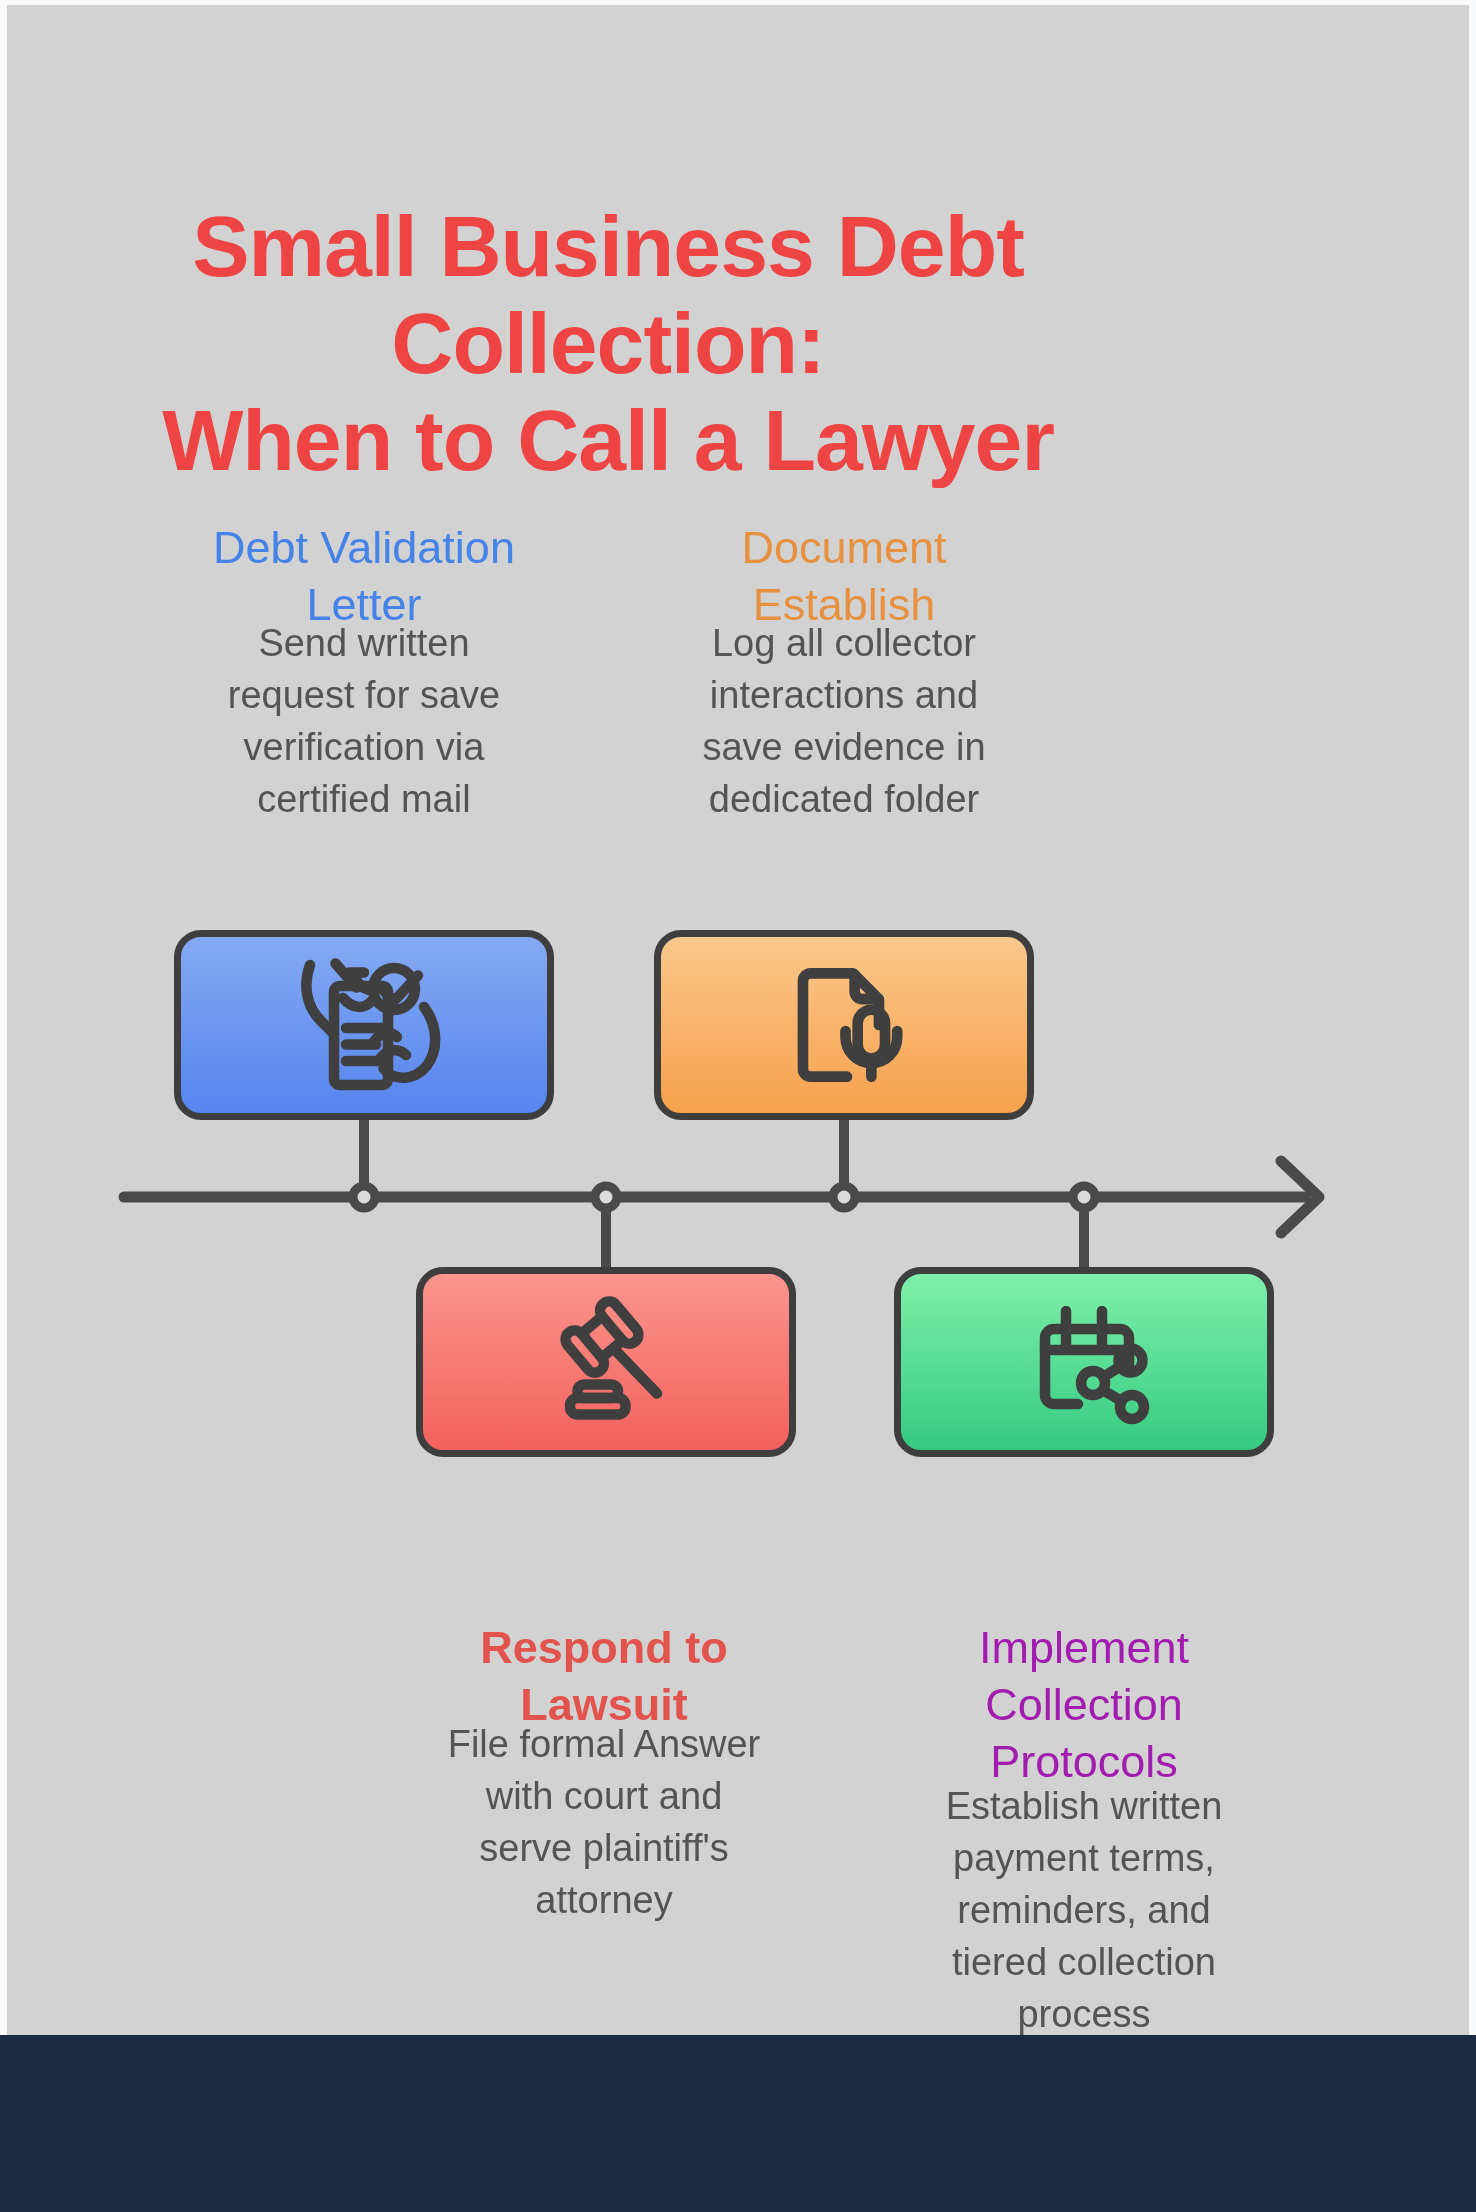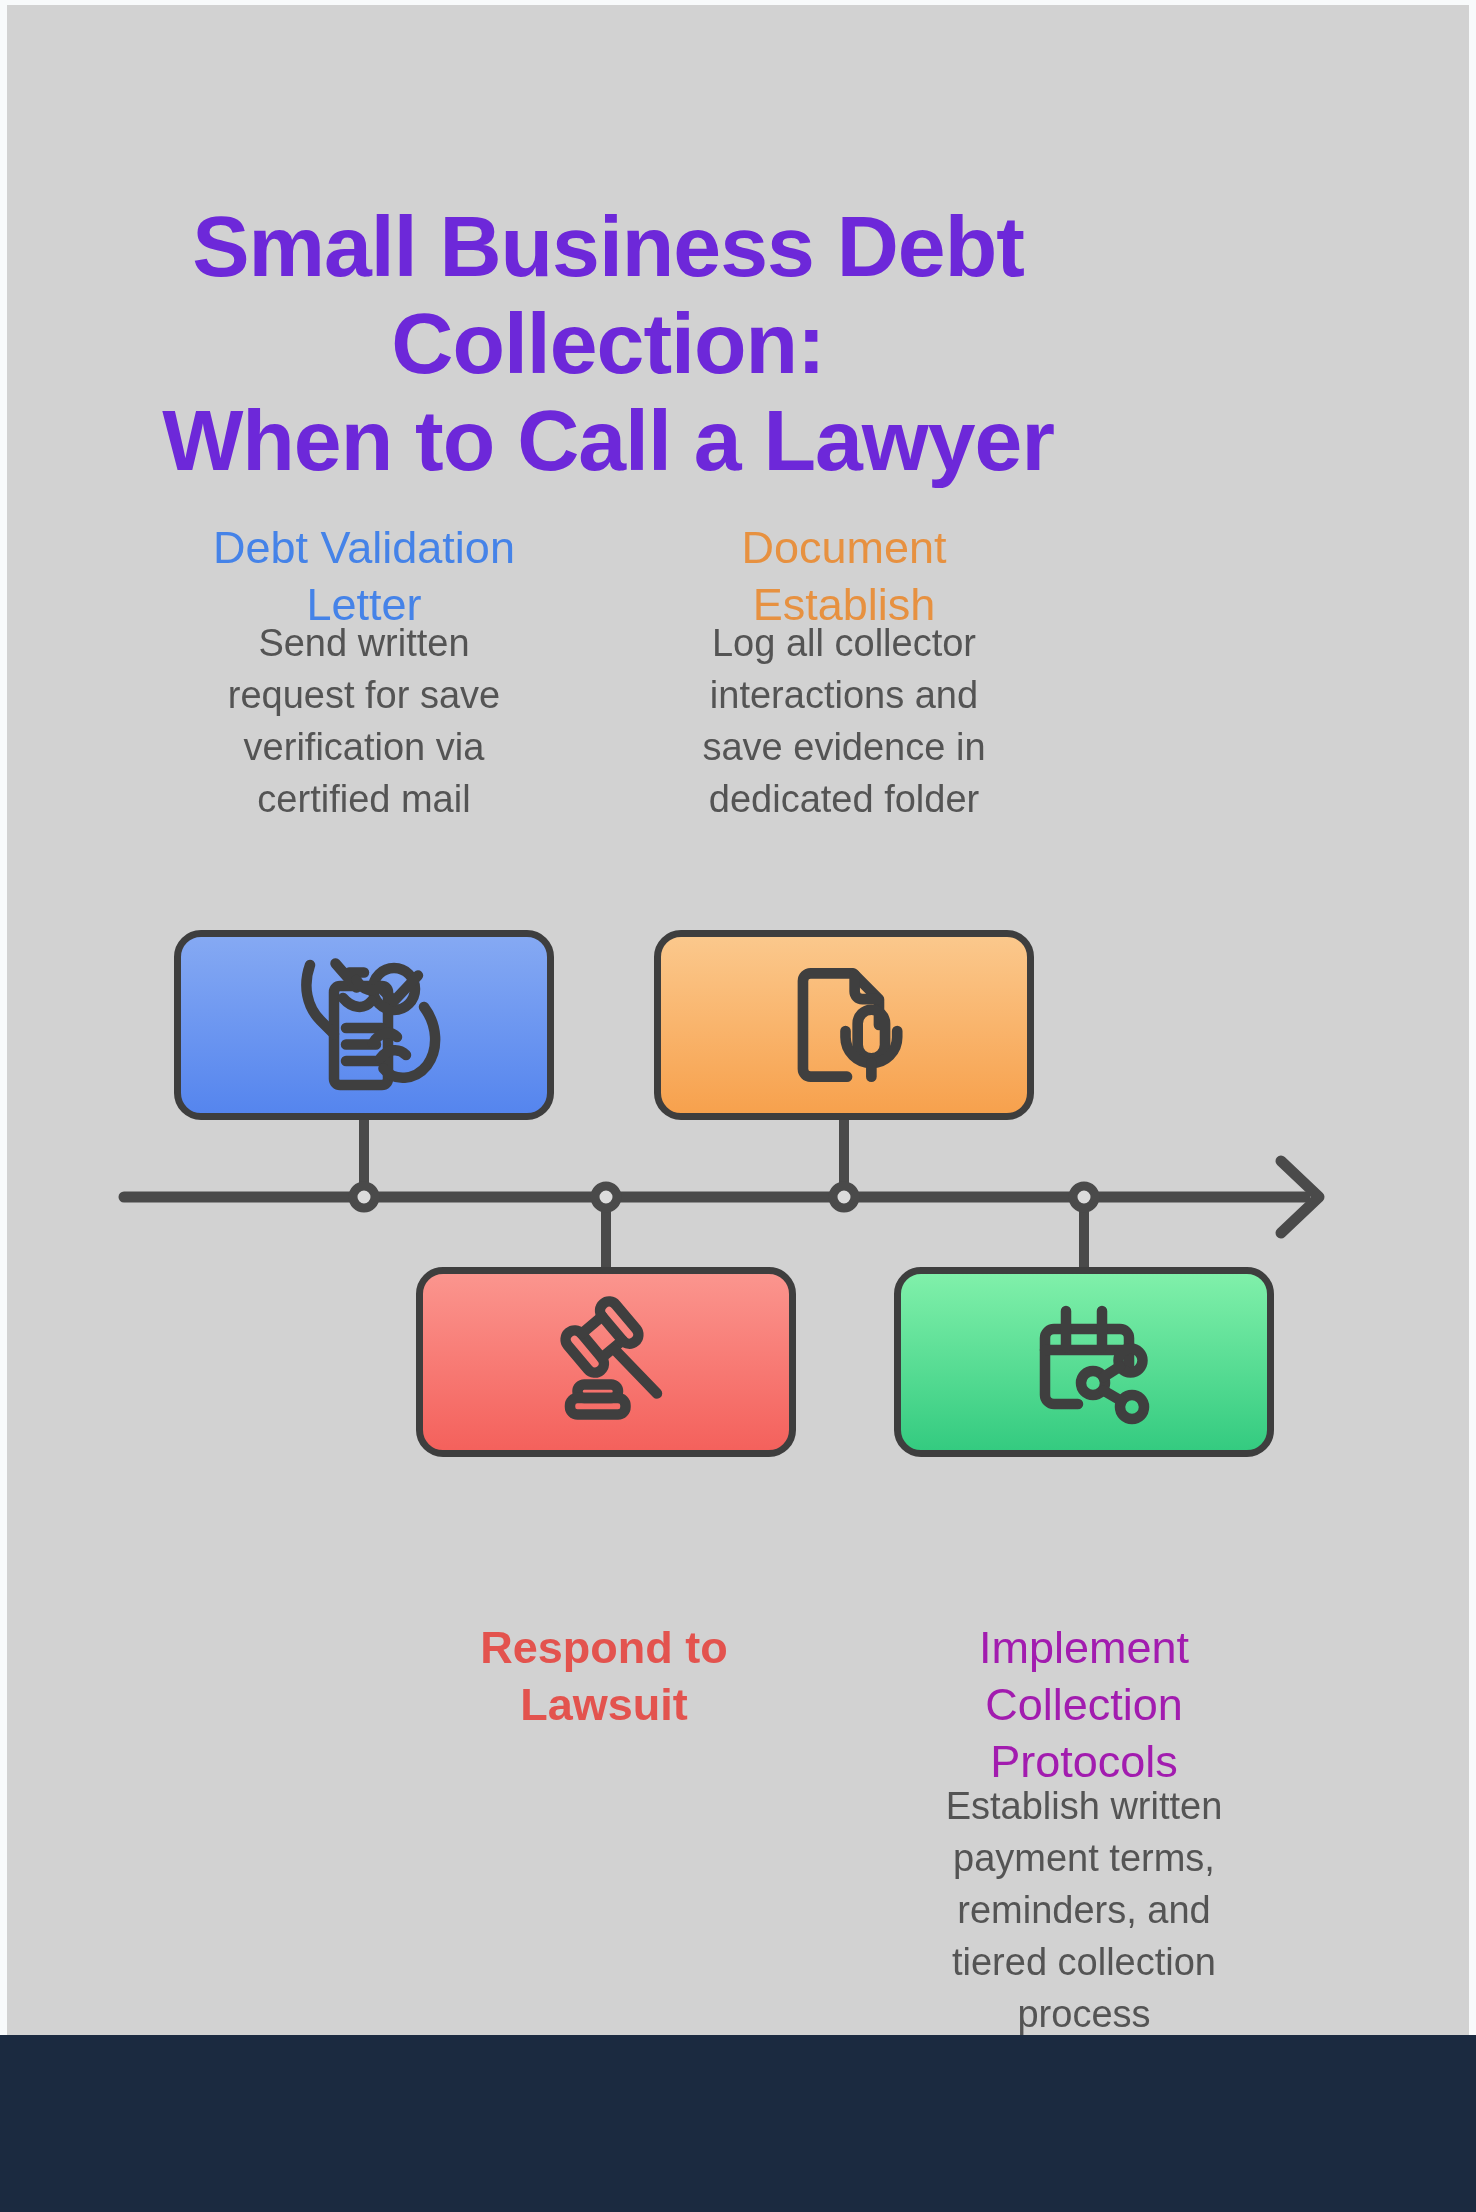--- a/index.html
+++ b/index.html
@@ -4,21 +4,21 @@
 <style>
   html,body{margin:0;padding:0;background:#e9ecee;}
   .frame{
     position:relative;width:1476px;height:2212px;overflow:hidden;
     background:#f8fafb;font-family:"Liberation Sans", sans-serif;
   }
   .canvas{position:absolute;left:7px;top:5px;width:1462px;height:2030px;background:#d2d2d2;}
   .page-title{
     position:absolute;left:0;top:198px;width:1216px;margin:0;
     text-align:center;font-size:86px;line-height:97px;font-weight:700;
-    color:#6d28d9;letter-spacing:-1px;
+    color:#ef4444;letter-spacing:-1px;
   }
   .page-title span{display:block;}
   .step-title{
     position:absolute;text-align:center;white-space:pre-line;
     font-size:45px;line-height:57px;font-weight:400;margin-top:36px;
   }
   .step-desc{
     position:absolute;text-align:center;white-space:pre-line;
     font-size:38px;line-height:52px;color:#545454;
   }
@@ -139,20 +139,24 @@
         <circle cx="81" cy="49" r="8"></circle>
         <circle cx="82" cy="80" r="8"></circle>
         <path d="M63,60 L74,53"></path>
         <path d="M63,69 L75,76"></path>
       </g>
     </svg>
   </div>
 
   <div class="step-title t3" style="color: rgb(227, 83, 78);">Respond to
 Lawsuit</div>
+  <div class="step-desc d3">File formal Answer
+with court and
+serve plaintiff's
+attorney</div>
   <div class="step-title t4" style="color: #a21caf;">Implement
 Collection
 Protocols</div>
   <div class="step-desc d4">Establish written
 payment terms,
 reminders, and
 tiered collection
 process</div>
 
   <div class="footer-bar"></div>

